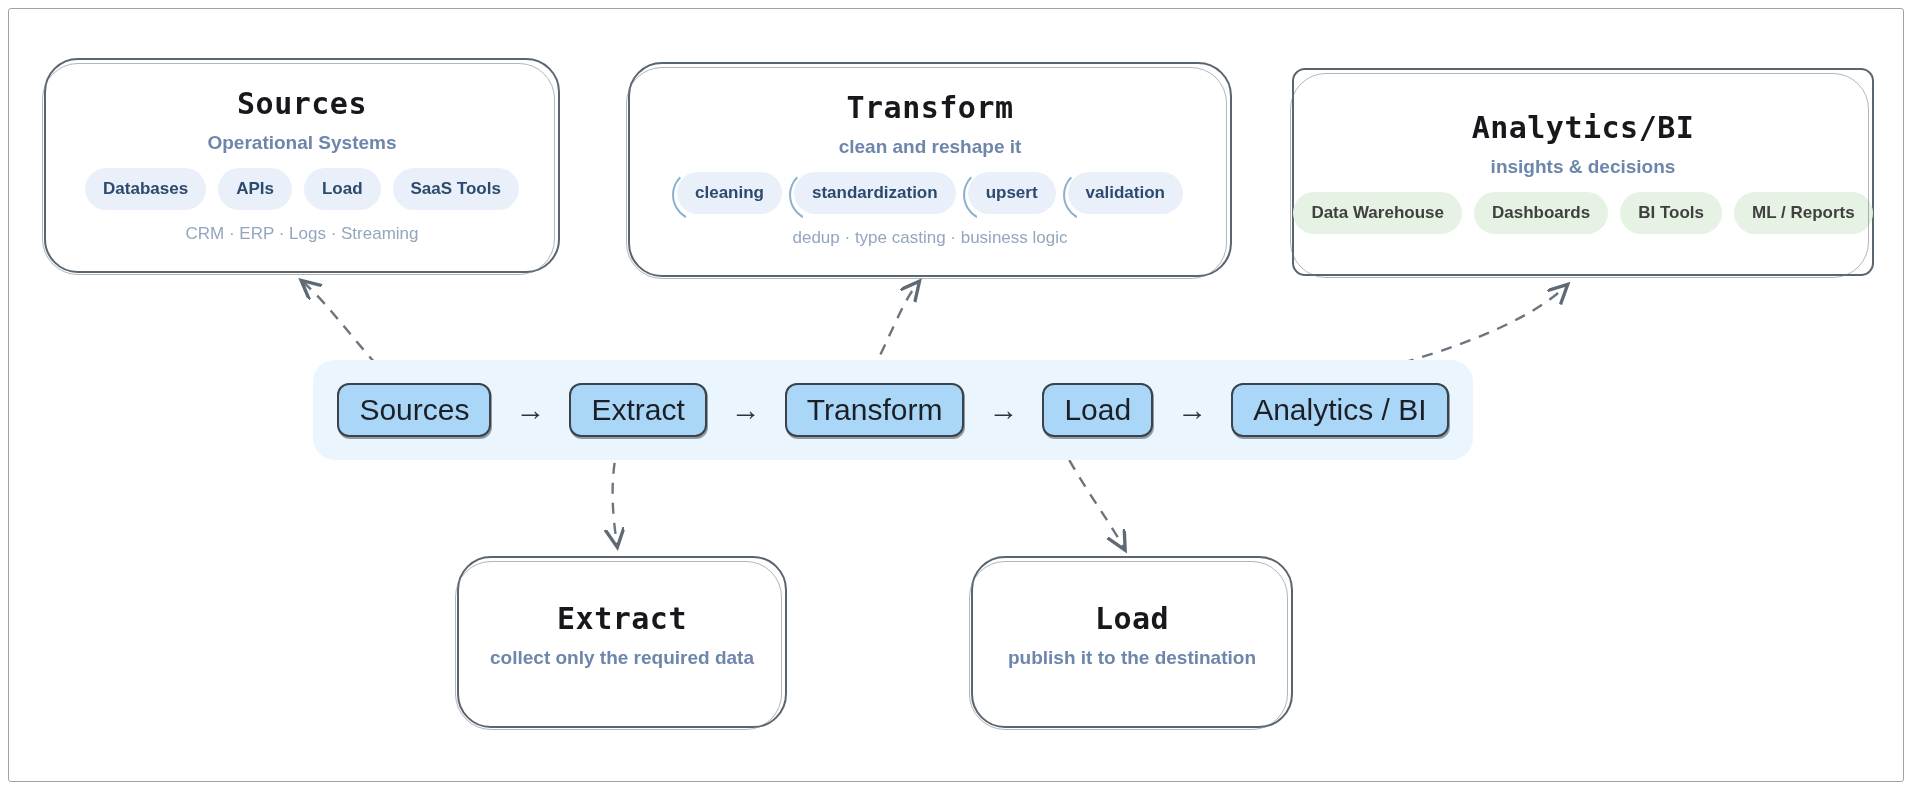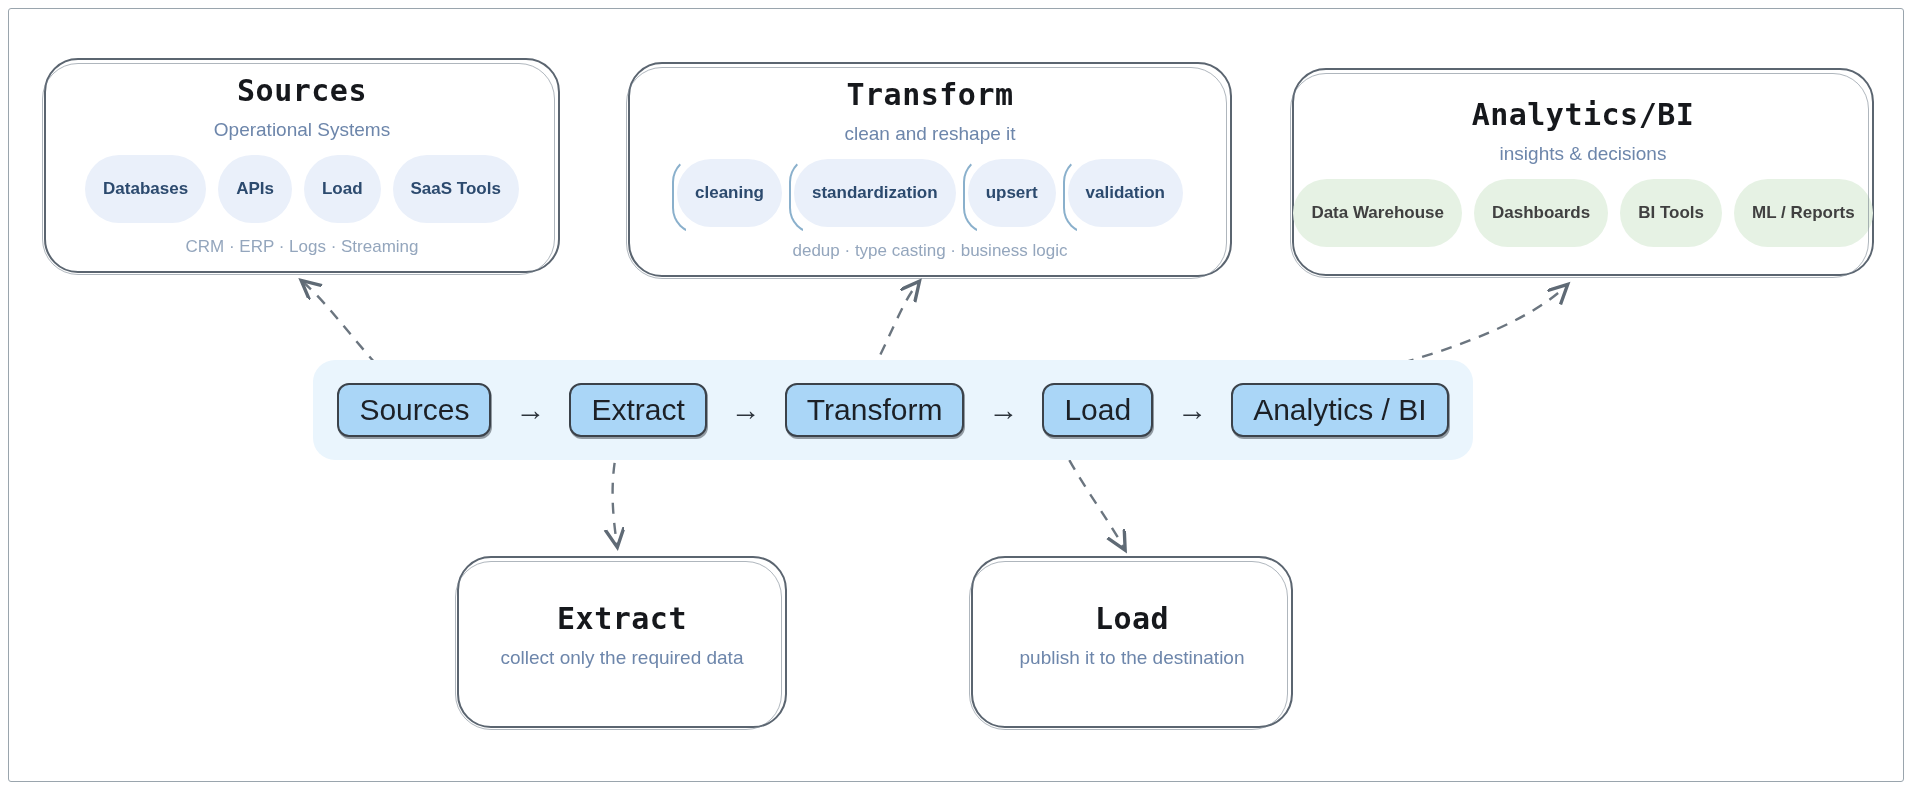--- a/index.html
+++ b/index.html
@@ -51,36 +51,36 @@
     font-size:30px;
     font-weight:700;
     color:#16181c;
     letter-spacing:.5px;
     line-height:1.1;
     margin-bottom:12px;
   }
   .card-sub{
     font-size:19px;
     color:#6d86ab;
-    font-weight:400;
+    font-weight:700;
     margin-bottom:14px;
   }
   .chips{
     display:flex;
     flex-wrap:nowrap;
     align-items:center;
     justify-content:center;
     gap:12px;
   }
   .chip{
     background:#eaf0fa;
     color:#2c4a6e;
     font-size:17px;
     font-weight:700;
-    padding:24px 18px;
+    padding:11px 18px;
     border-radius:999px;
     white-space:nowrap;
   }
   .chip.green{
     background:#e6f2e4;
     color:#404040;
   }
   
   .chip.arc{position:relative;}
   .chip.arc::before{
@@ -180,21 +180,21 @@
     <div class="card-sub">clean and reshape it</div>
     <div class="chips">
       <span class="chip arc">cleaning</span>
       <span class="chip arc">standardization</span>
       <span class="chip arc">upsert</span>
       <span class="chip arc">validation</span>
     </div>
     <div class="card-foot">dedup · type casting · business logic</div>
   </div>
 
-  <div class="card" style="left:1292px;top:68px;width:582px;height:208px;">
+  <div class="card" style="left:1292px;top:68px;width:582px;height:208px;border-radius:13px;">
     <div class="card-title">Analytics/BI</div>
     <div class="card-sub">insights &amp; decisions</div>
     <div class="chips">
       <span class="chip green">Data Warehouse</span>
       <span class="chip green">Dashboards</span>
       <span class="chip green">BI Tools</span>
       <span class="chip green">ML / Reports</span>
     </div>
   </div>
 

